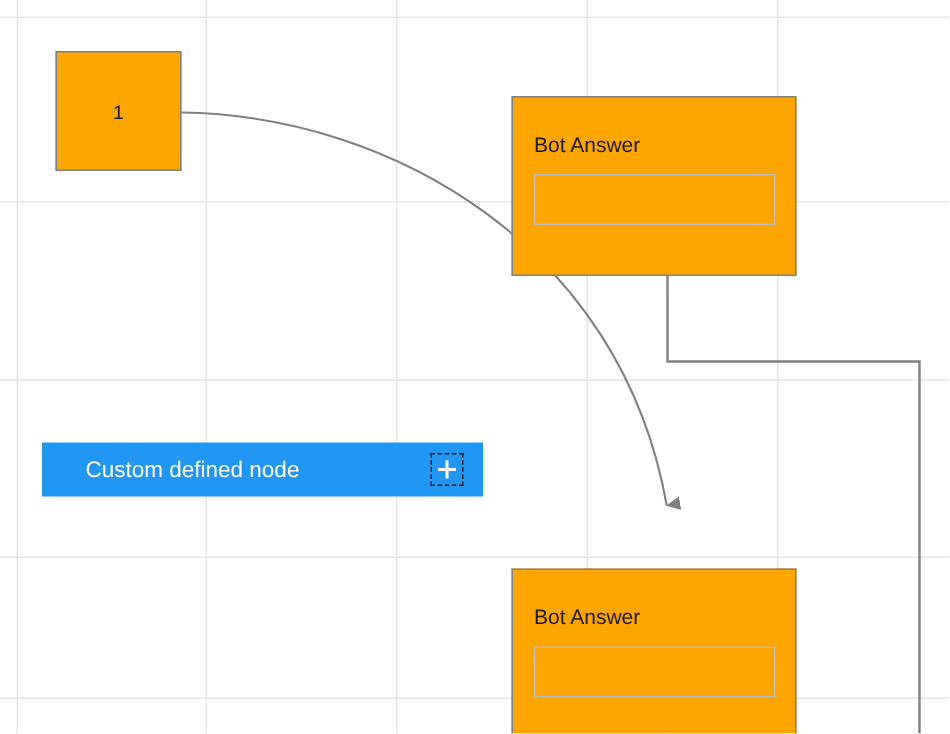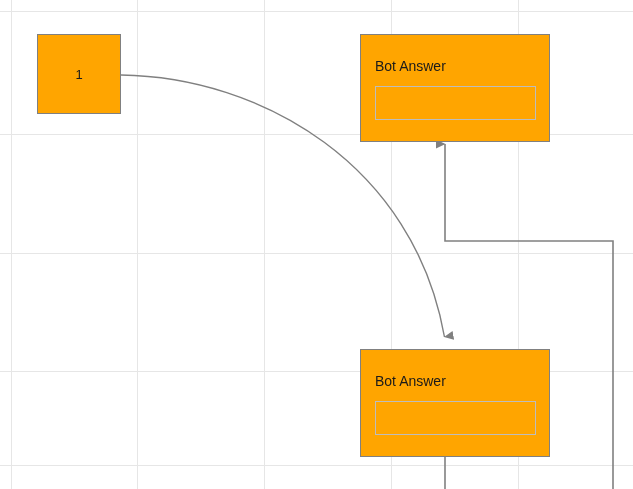--- a/index.html
+++ b/index.html
@@ -59,23 +59,24 @@
     display: flex;
     align-items: center;
     justify-content: center;
   }
   .node-start-label {
     font-size: 13px;
     color: #1a1a1a;
     line-height: 1;
   }
   .node-bot {
-    left: 360px;
+    left: 341px;
     width: 190px;
-    height: 108px;
+    height: 120px;
+    margin-top: 30px;
   }
   .node-bot-top { top: 34px; }
   .node-bot-bottom { top: 349px; }
   .node-bot-title {
     position: absolute;
     left: 14px;
     top: 24px;
     font-size: 14px;
     color: #1a1a1a;
     line-height: 1;
@@ -177,14 +178,18 @@
   <div class="node node-bot node-bot-top">
     <span class="node-bot-title">Bot Answer</span>
     <div class="node-bot-slot"></div>
   </div>
 
   <div class="node node-bot node-bot-bottom">
     <span class="node-bot-title">Bot Answer</span>
     <div class="node-bot-slot"></div>
   </div>
 
+  <div class="palette-button">
+    <span class="palette-button-label">Custom defined node</span>
+    <span class="palette-add-icon"></span>
+  </div>
 
 </div>
 
 </body></html>

